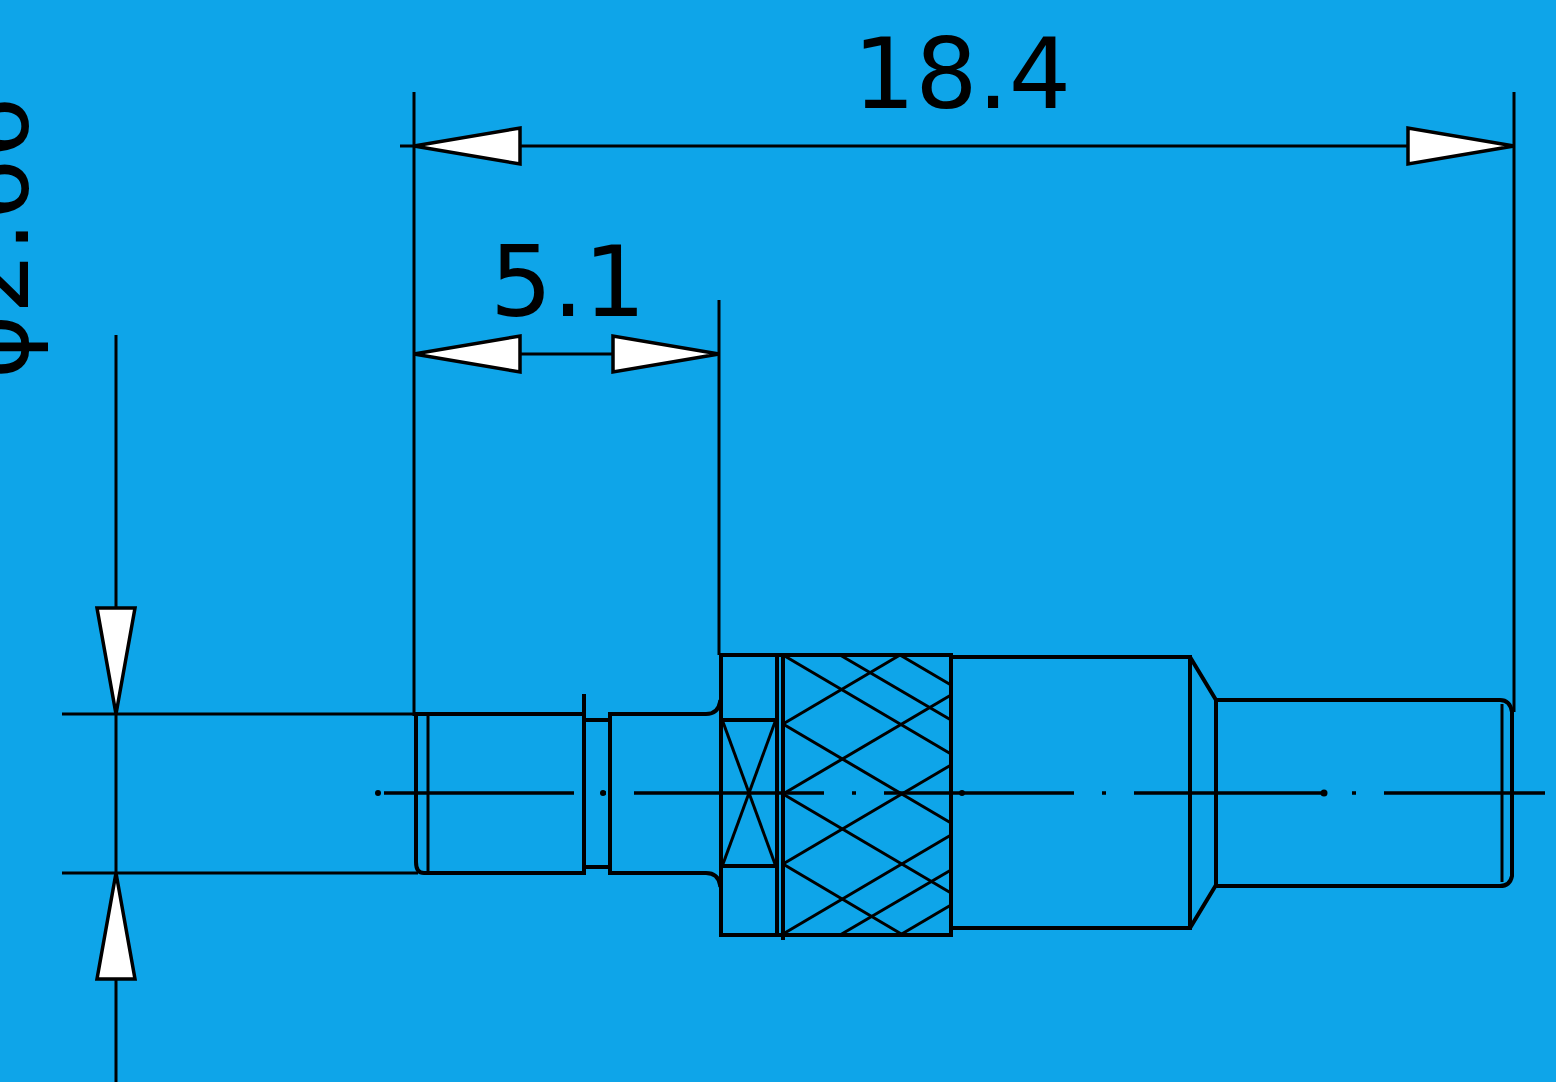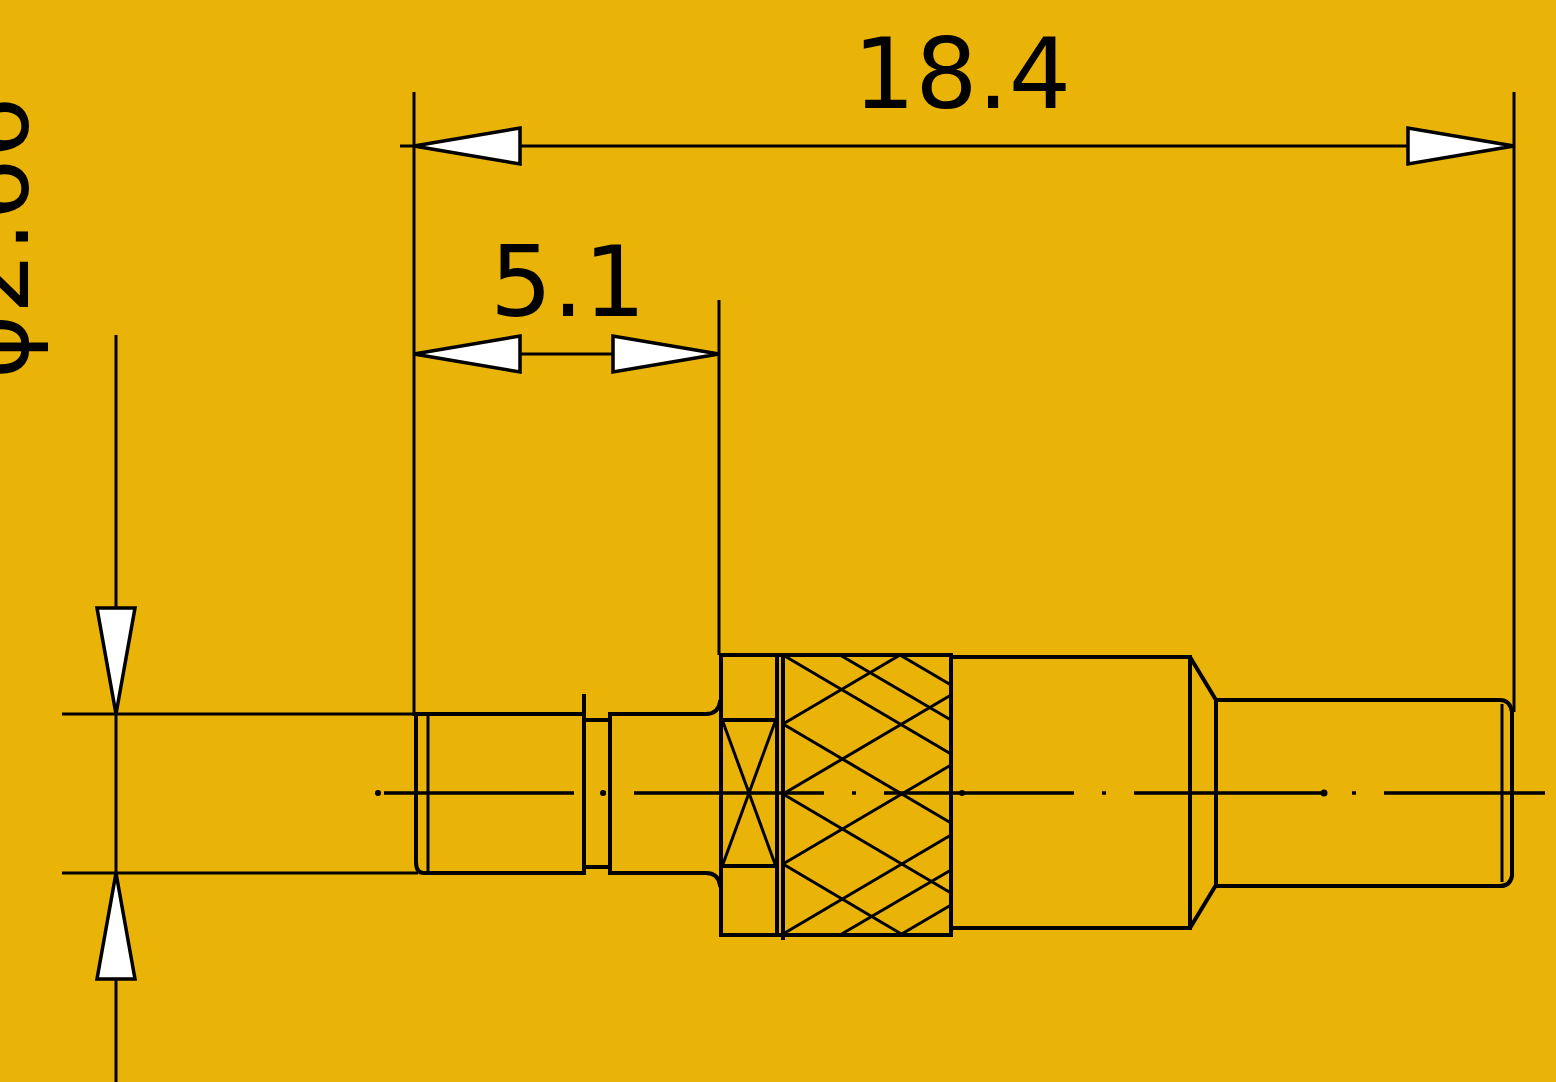--- a/index.html
+++ b/index.html
@@ -1,16 +1,16 @@
 <!DOCTYPE html>
 <html><head>
   <meta charset="utf-8">
   <style>
     html, body { margin: 0; padding: 0; background: #ffffff; }
-    #stage { position: relative; width: 1556px; height: 1082px; overflow: hidden; background: #eab308; }
+    #stage { position: relative; width: 1556px; height: 1082px; overflow: hidden; background: #0ea5e9; }
     svg { position: absolute; left: 0; top: 0; }
     .ln { stroke: #000; stroke-width: 4; fill: none; stroke-linecap: square; }
     .thin { stroke: #000; stroke-width: 3; fill: none; }
     .ctr { stroke: #000; stroke-width: 3.5; fill: none; stroke-dasharray: 190 28 4 28; }
     .arrow { fill: #fff; stroke: #000; stroke-width: 3.5; stroke-linejoin: miter; }
     .dimtext { font-family: "DejaVu Sans", sans-serif; font-size: 98px; fill: #000; transform-box: fill-box; }
   </style>
 </head>
 <body>
 

